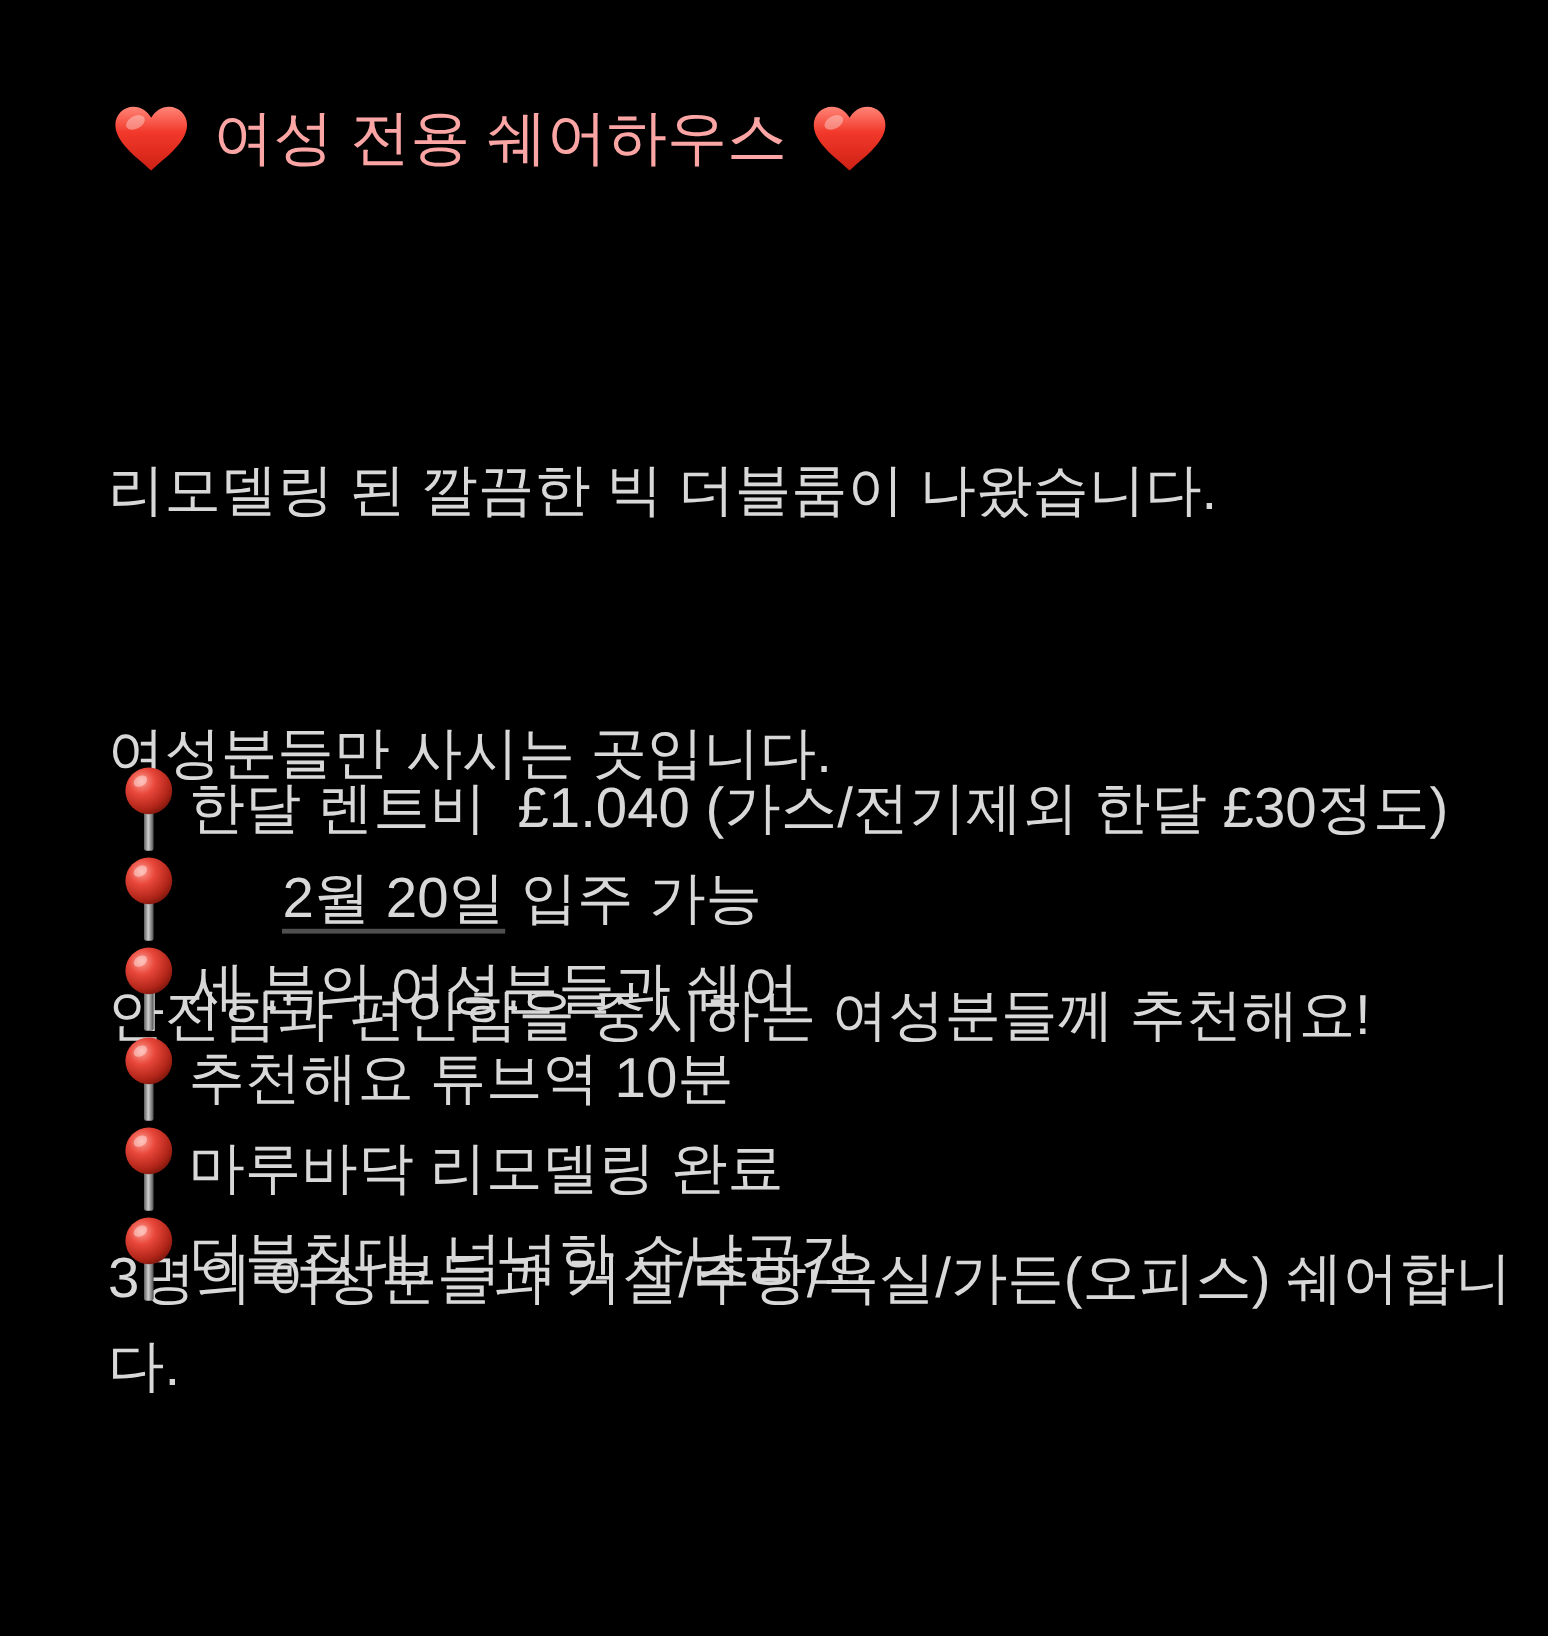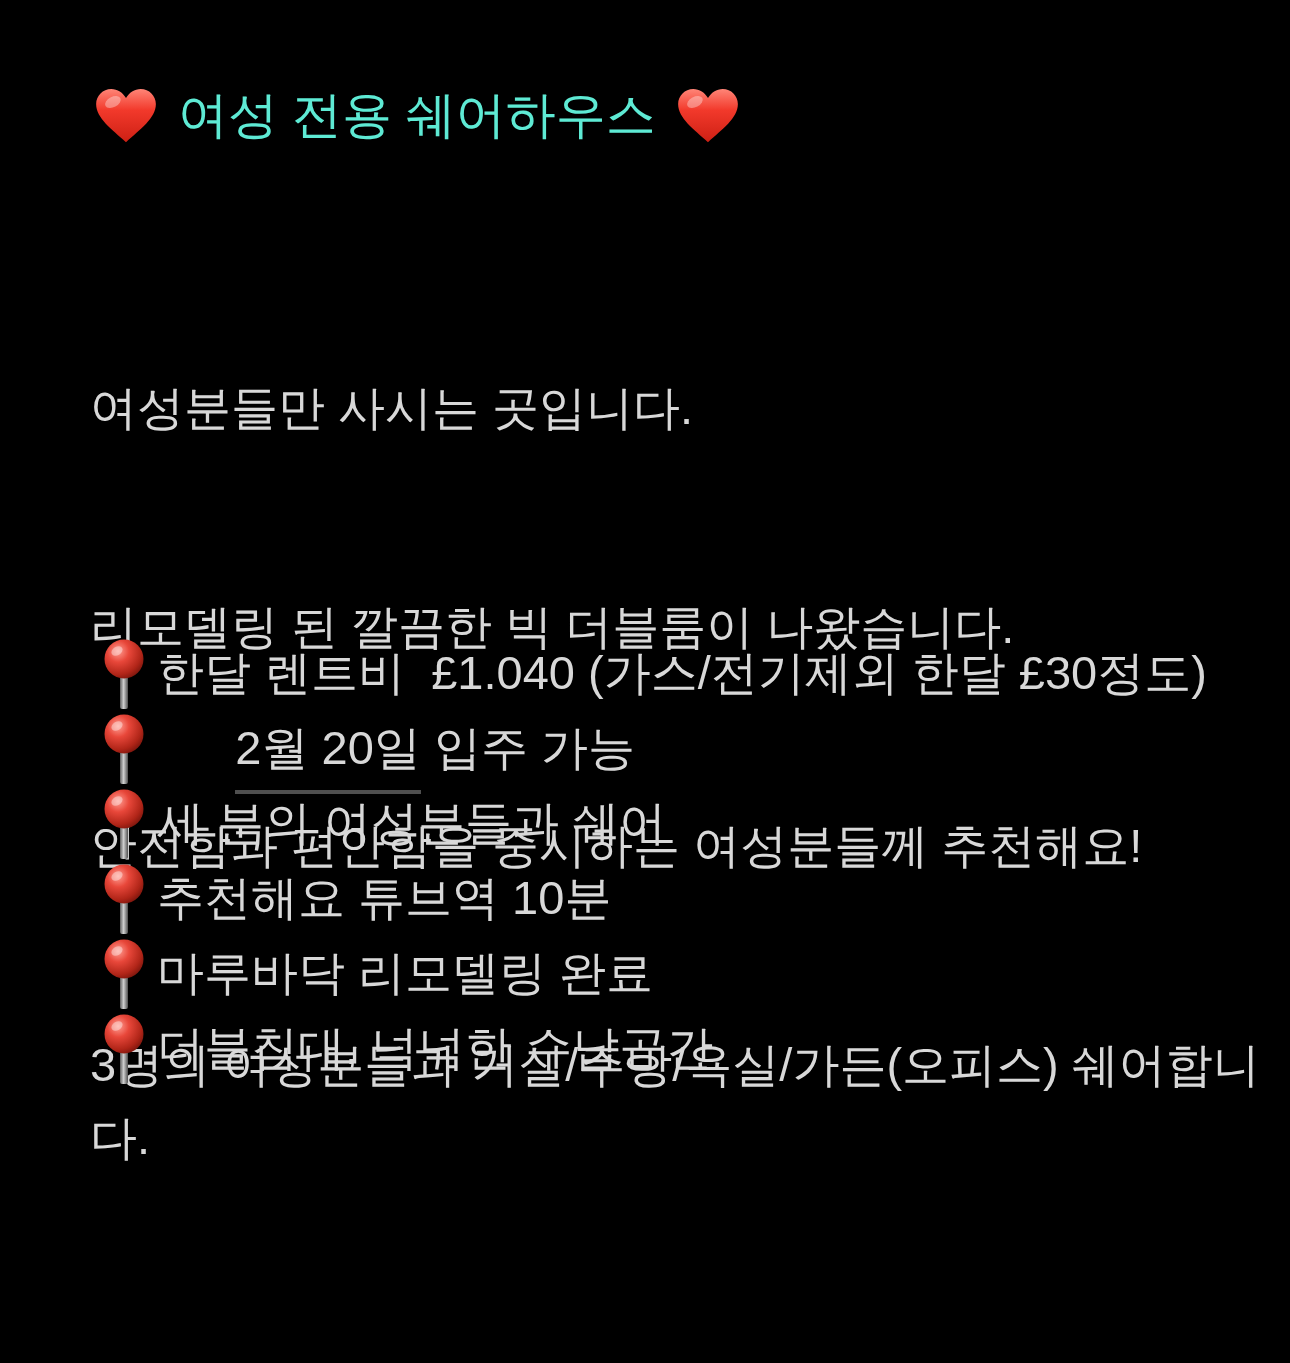--- a/index.html
+++ b/index.html
@@ -17,21 +17,21 @@
   }
   .title-row {
     position: absolute;
     left: 95px;
     top: 82px;
     display: flex;
     align-items: center;
     gap: 21px;
     font-size: 50px;
     font-weight: 400;
-    color: #5eead4;
+    color: #fca5a5;
     white-space: pre-wrap;
   }
   .heart-icon-svg {
     width: 62px;
     height: 56px;
     flex: 0 0 auto;
   }
   .intro {
     position: absolute;
     left: 90px;
@@ -54,21 +54,21 @@
     white-space: pre-wrap;
   }
   .pin-icon-svg {
     width: 40px;
     height: 72px;
     flex: 0 0 auto;
     margin-top: 2px;
   }
   .underlined-date {
     border-bottom: 4px solid #4f4f4f;
-    padding-bottom: 16px;
+    padding-bottom: 0;
     cursor: pointer;
   }
   .svg-defs {
     position: absolute;
     width: 0;
     height: 0;
   }
 </style>
 </head>
 <body>
@@ -107,22 +107,22 @@
   <svg class="heart-icon-svg">
       <use href="#heartShape"></use>
     </svg>
   <span>여성 전용 쉐어하우스</span>
   <svg class="heart-icon-svg">
       <use href="#heartShape"></use>
     </svg>
 </div>
 
 <div class="intro">
+  <div>리모델링 된 깔끔한 빅 더블룸이 나왔습니다.</div>
   <div>여성분들만 사시는 곳입니다.</div>
-  <div>리모델링 된 깔끔한 빅 더블룸이 나왔습니다.</div>
   <div>안전함과 편안함을 중시하는 여성분들께 추천해요!</div>
   <div>3명의 여성분들과 거실/주방/욕실/가든(오피스) 쉐어합니다.</div>
 </div>
 
 <div class="details">
 
   <div class="detail-item">
     <svg class="pin-icon-svg">
         <use href="#pinShape"></use>
       </svg>

